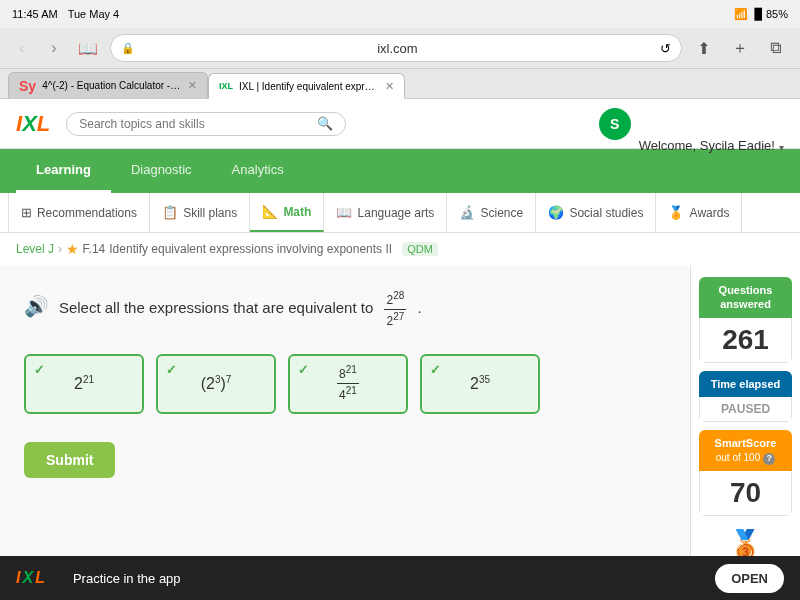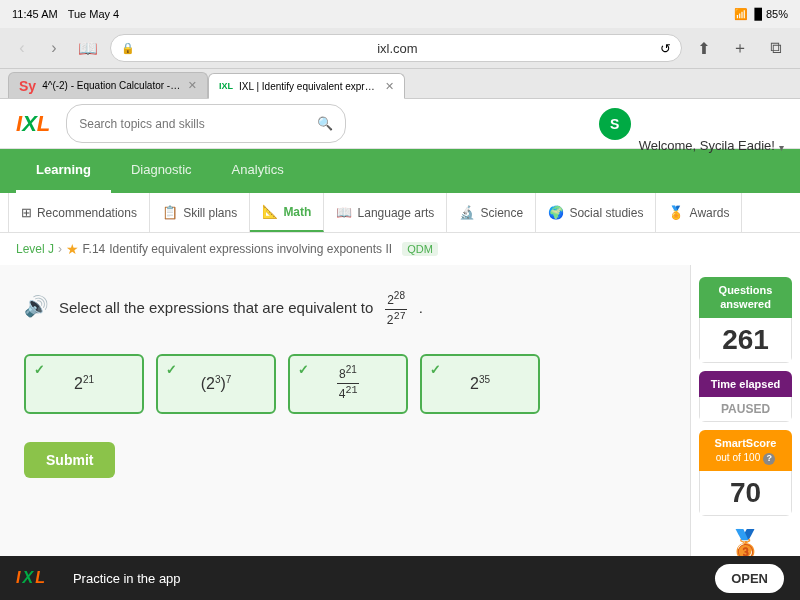--- a/index.html
+++ b/index.html
@@ -107,21 +107,21 @@
     }
     .ixl-logo {
       display: flex; align-items: center; margin-right: 16px;
     }
     .logo-i { color: #ff6600; font-weight: 900; font-size: 22px; font-style: italic; }
     .logo-x { color: #00aa44; font-weight: 900; font-size: 22px; font-style: italic; }
     .logo-l { color: #ff6600; font-weight: 900; font-size: 22px; font-style: italic; }
     .search-box {
       flex: 1;
       max-width: 280px;
-      height: 39px;
+      height: 24px;
       border: 1px solid #ccc;
       border-radius: 16px;
       display: flex;
       align-items: center;
       padding: 0 12px;
       gap: 8px;
       background: white;
     }
     .search-input {
       border: none; outline: none;
@@ -265,21 +265,20 @@
     .math-fraction .numerator {
       font-size: 12px;
       border-bottom: 1px solid #333;
       padding: 0 2px;
       line-height: 1.4;
     }
     .math-fraction .denominator {
       font-size: 12px;
       padding: 0 2px;
       line-height: 1.4;
-      font-family: Liberation Mono, monospace;
     }
 
     
     .answer-choices {
       display: flex;
       gap: 12px;
       flex-wrap: wrap;
       margin-bottom: 28px;
     }
     .answer-choice {
@@ -336,21 +335,21 @@
     }
     .stat-card-header {
       padding: 6px 4px;
       font-size: 11px;
       font-weight: 700;
       color: white;
       background: #aaa;
       line-height: 1.3;
     }
     .stat-card-header.green { background: #4caf50; }
-    .stat-card-header.blue { background: #701a75; }
+    .stat-card-header.blue { background: #0369a1; }
     .stat-card-header.orange { background: #ff9800; }
     .stat-card-value {
       font-size: 28px;
       font-weight: 700;
       color: #333;
       padding: 6px 0;
       border: 1px solid #e0e0e0;
       border-top: none;
       background: white;
     }

